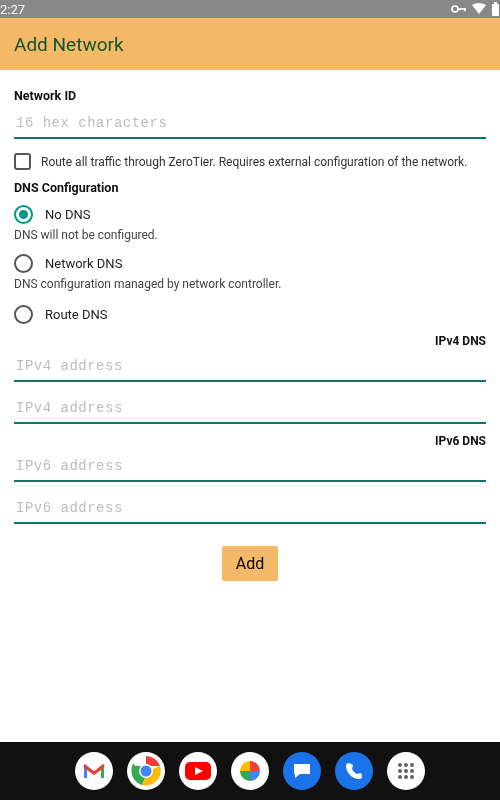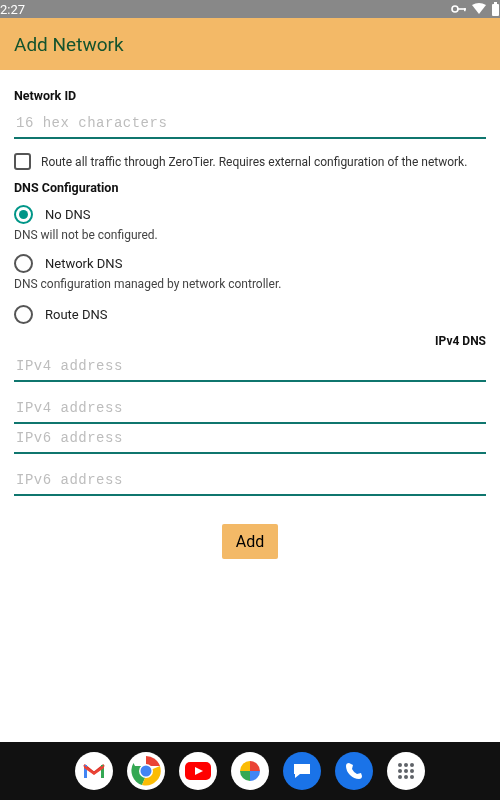--- a/index.html
+++ b/index.html
@@ -29,21 +29,21 @@
 
   .checkbox-row { display: flex; align-items: center; gap: 10px; margin: 14px 0 10px 0; font-size: 12px; color: #333; }
   .checkbox-box { width: 17px; height: 17px; border: 2px solid #555; border-radius: 3px; flex-shrink: 0; }
 
   .radio-row { display: flex; align-items: center; gap: 12px; margin: 10px 0 4px 0; font-size: 13px; color: #222; }
   .radio-outer { width: 19px; height: 19px; border: 2px solid #555; border-radius: 50%; display: flex; align-items: center; justify-content: center; flex-shrink: 0; }
   .radio-outer.selected { border-color: #009688; }
   .radio-inner { width: 9px; height: 9px; border-radius: 50%; background: #009688; }
   .radio-desc { font-size: 12px; color: #444; margin: 2px 0 8px 0; }
 
-  .add-btn-wrap { display: flex; justify-content: center; margin-top: 28px; }
+  .add-btn-wrap { display: flex; justify-content: center; margin-top: 22px; }
   .add-btn { background: #f3b967; color: #000; padding: 8px 14px; font-size: 16px; border-radius: 2px; }
 
   
   .nav-bar { height: 58px; background: #111; display: flex; justify-content: center; align-items: center; gap: 14px; }
   .nav-icon { width: 38px; height: 38px; border-radius: 50%; display: flex; align-items: center; justify-content: center; }
   .nav-icon.white-bg { background: #fff; }
 </style>
 </head>
 <body>
 
@@ -101,20 +101,21 @@
   
   <div class="radio-row" style="margin-top:14px;">
     <span class="radio-outer"></span>
     <span>Route DNS</span>
   </div>
 
   <div class="sublabel">IPv4 DNS</div>
   <input class="underline-input" placeholder="IPv4 address" style="">
   <input class="underline-input" style="margin-top: 12px;" placeholder="IPv4 address">
 
+  <div class="sublabel">IPv6 DNS</div>
   <input class="underline-input" placeholder="IPv6 address" style="">
   <input class="underline-input" style="margin-top: 12px;" placeholder="IPv6 address">
 
   <div class="add-btn-wrap">
     <div class="add-btn">
       <span>Add</span>
     </div>
   </div>
 </div>
 

